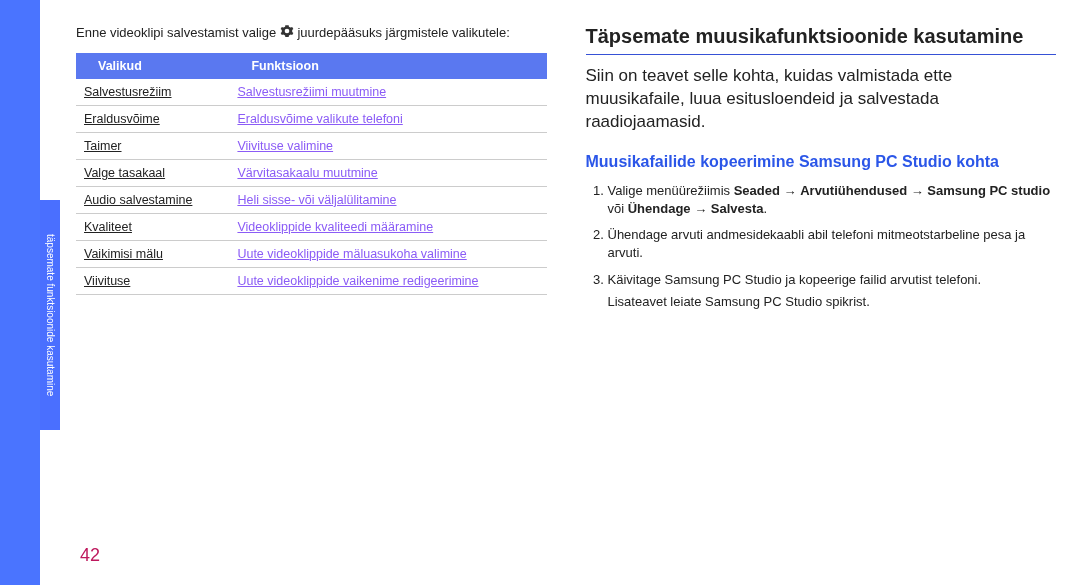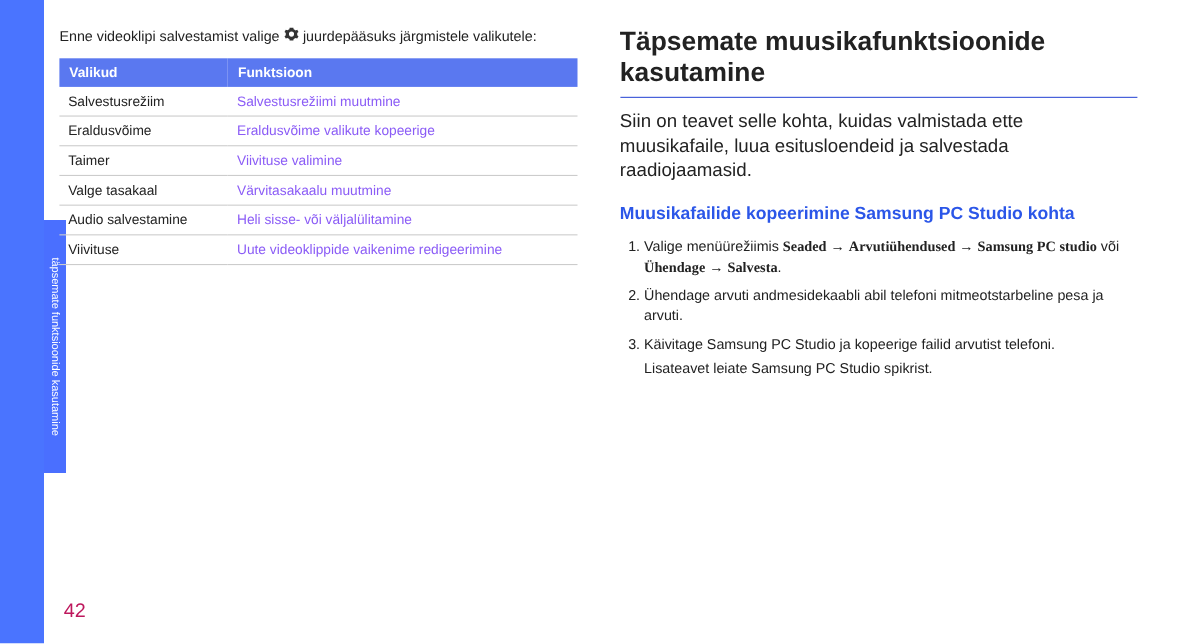--- a/index.html
+++ b/index.html
@@ -29,21 +29,21 @@
     font-size: 10px;
     writing-mode: vertical-rl;
     text-orientation: mixed;
     display: flex;
     align-items: center;
     justify-content: center;
     padding: 6px 0;
   }
   .page {
     position: absolute;
-    left: 54px;
+    left: 76px;
     top: 0;
     width: 1000px;
     height: 580px;
     display: flex;
     gap: 39px;
     padding: 24px 20px 24px 0;
   }
   .col {
     flex: 1;
     min-width: 0;
@@ -58,40 +58,41 @@
   }
   table.opts {
     width: 100%;
     border-collapse: collapse;
     font-size: 12.5px;
   }
   table.opts th {
     background: #5a78f0;
     color: #fff;
     text-align: left;
-    padding: 6px 9px;
+    padding: 6px 22px;
     font-weight: bold;
   }
   table.opts td {
     padding: 6px 8px;
     border-bottom: 1px solid #ccc;
     vertical-align: top;
+    text-decoration: underline;
   }
   table.opts td.func {
     color: #8b5cf6;
   }
   .pagenum {
     position: absolute;
     left: 4px;
     bottom: 14px;
     font-size: 18px;
     color: #be185d;
   }
   h1.section-title {
-    font-size: 24px;
+    font-size: 20px;
     font-weight: bold;
     line-height: 1.2;
     margin-bottom: 6px;
   }
   .title-rule {
     border: none;
     border-top: 1px solid #3651d6;
     margin-bottom: 10px;
   }
   .section-desc {
@@ -112,21 +113,21 @@
   }
   ol.steps li {
     font-size: 13px;
     line-height: 1.4;
     margin-bottom: 8px;
   }
   ol.steps li .sub {
     display: block;
     margin-top: 4px;
   }
-  .b { font-weight: bold; font-family: Liberation Serif, serif; }
+  .b { font-weight: bold; }
 </style>
 </head>
 <body>
 
 <div class="blue-bar"></div>
 <div class="side-tab">täpsemate funktsioonide kasutamine</div>
 
 <div class="page">
   <div class="col">
     <p class="intro">
@@ -146,33 +147,41 @@
           <th>Funktsioon</th>
         </tr>
       </thead>
       <tbody>
           <tr>
             <td>Salvestusrežiim</td>
             <td class="func">Salvestusrežiimi muutmine</td>
           </tr>
           <tr>
             <td>Eraldusvõime</td>
-            <td class="func">Eraldusvõime valikute kopeerige</td>
+            <td class="func">Eraldusvõime valikute telefoni</td>
           </tr>
           <tr>
             <td>Taimer</td>
             <td class="func">Viivituse valimine</td>
           </tr>
           <tr>
             <td>Valge tasakaal</td>
             <td class="func">Värvitasakaalu muutmine</td>
           </tr>
           <tr>
             <td>Audio salvestamine</td>
             <td class="func">Heli sisse- või väljalülitamine</td>
+          </tr>
+          <tr>
+            <td>Kvaliteet</td>
+            <td class="func">Videoklippide kvaliteedi määramine</td>
+          </tr>
+          <tr>
+            <td>Vaikimisi mälu</td>
+            <td class="func">Uute videoklippide mäluasukoha valimine</td>
           </tr>
           <tr>
             <td>Viivituse</td>
             <td class="func">Uute videoklippide vaikenime redigeerimine</td>
           </tr>
         </tbody>
     </table>
 
     <div class="pagenum">42</div>
   </div>

